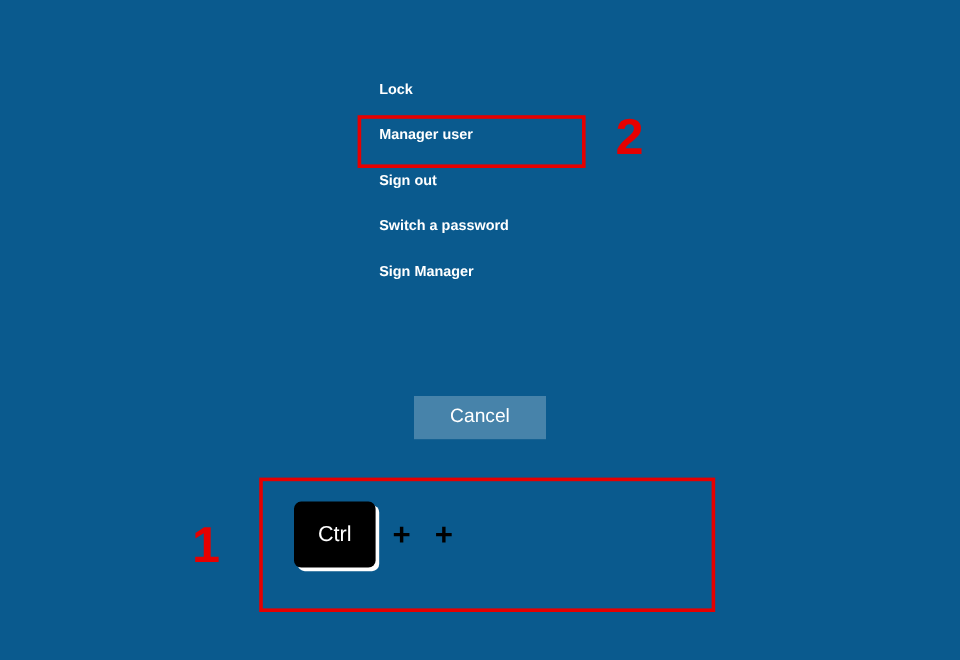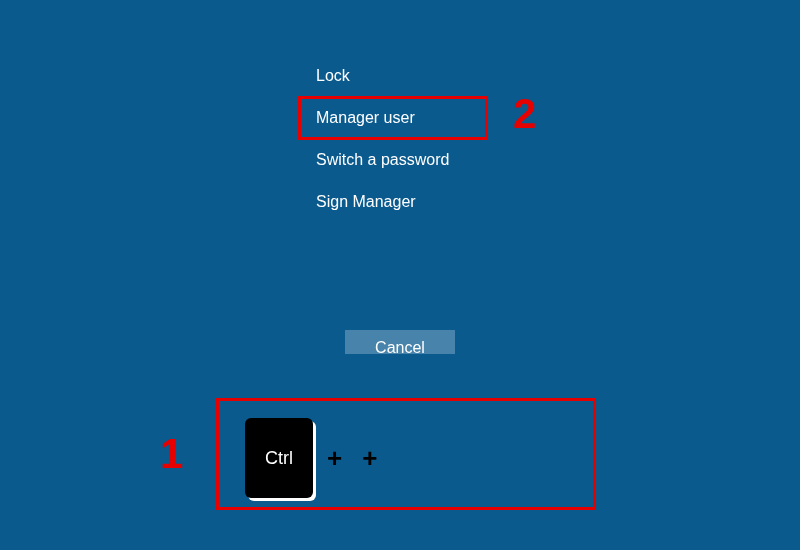--- a/index.html
+++ b/index.html
@@ -13,22 +13,22 @@
     }
     .menu {
       position: absolute;
       left: 310px;
       top: 55px;
       display: flex;
       flex-direction: column;
     }
     .menu-item {
       color: #ffffff;
-      font-size: 16px;
-      font-weight: 400;
+      font-size: 12px;
+      font-weight: 700;
       padding: 12px 14px 12px 6px;
       cursor: pointer;
       white-space: nowrap;
     }
     .highlight-box {
       position: absolute;
       border: 3px solid #e60000;
       background: transparent;
       pointer-events: none;
     }
@@ -37,40 +37,40 @@
       color: #e60000;
       font-size: 42px;
       font-weight: 700;
       font-family: Arial, sans-serif;
     }
     .cancel-btn {
       position: absolute;
       left: 345px;
       top: 330px;
       width: 110px;
-      height: 24px;
+      height: 36px;
       background: rgba(255,255,255,0.25);
       color: #ffffff;
       font-size: 16px;
       border: none;
       cursor: pointer;
       text-align: center;
       line-height: 36px;
     }
     .key-combo {
       position: absolute;
       left: 245px;
       top: 418px;
       display: flex;
       align-items: center;
       gap: 8px;
     }
     .key {
       width: 68px;
-      height: 80px;
+      height: 55px;
       background: #000000;
       color: #ffffff;
       font-size: 18px;
       font-weight: 400;
       display: flex;
       align-items: center;
       justify-content: center;
       border-radius: 6px;
       box-shadow: 3px 3px 0 0 #ffffff;
       position: relative;
@@ -81,20 +81,21 @@
       font-weight: 700;
       padding: 0 6px;
     }
   </style>
 </head>
 <body>
 
 <div class="menu">
   <div class="menu-item">Lock</div>
   <div class="menu-item">Manager user</div>
+  <div class="menu-item">Sign out</div>
   <div class="menu-item">Switch a password</div>
   <div class="menu-item">Sign Manager</div>
 </div>
 
 <button class="cancel-btn">Cancel</button>
 
 <div class="highlight-box" style="left:298px; top:96px; width:190px; height:44px;"></div>
 <div class="annot-num" style="left:513px; top:90px;">2</div>
 
 <div class="key-combo">

